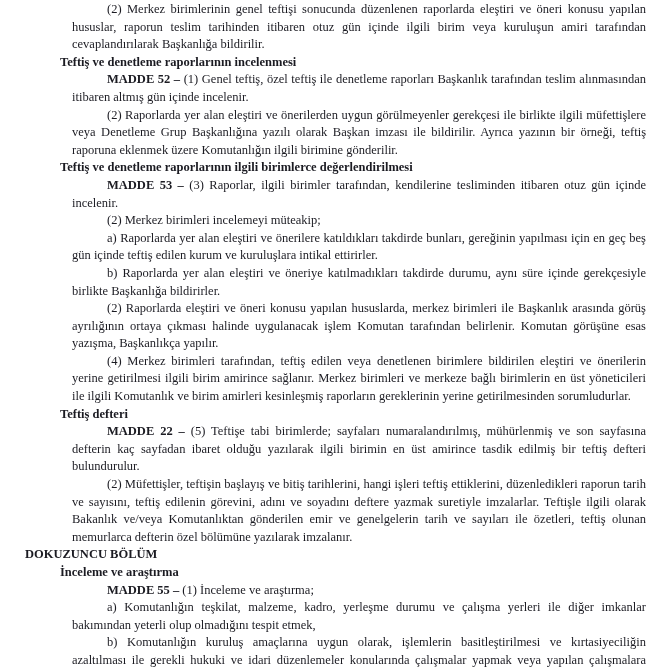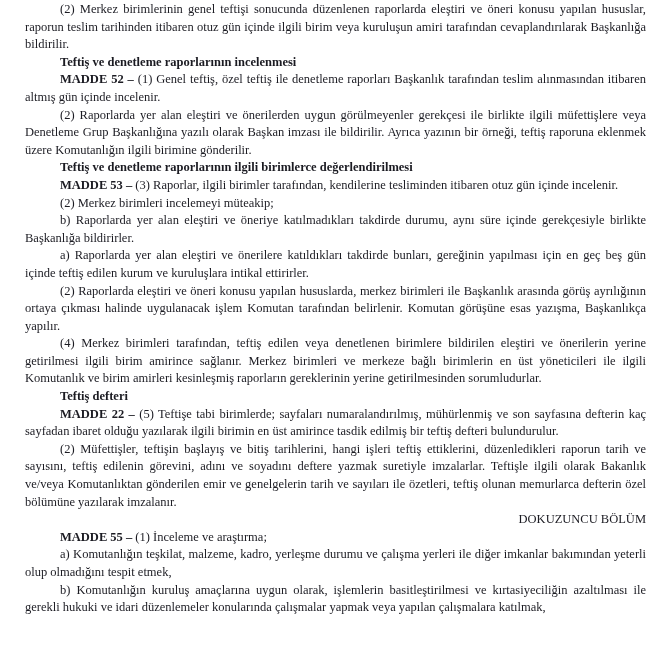--- a/index.html
+++ b/index.html
@@ -19,29 +19,30 @@
     color: #1b1b22;
     text-align: justify;
     overflow: hidden;
   }
   .page p {
     margin: 0;
     padding: 0;
   }
   p.body {
     text-indent: 35px;
+    margin-left: 47px;
   }
   p.heading {
     text-indent: 35px;
     font-weight: bold;
   }
   p.center {
-    text-align: right;
+    text-align: left;
     text-indent: 0;
-    font-weight: normal;
+    font-weight: bold;
   }
   b.lead {
     font-weight: bold;
   }
 </style>
 </head>
 <body>
 
 <div class="page">
 
@@ -52,37 +53,38 @@
   <p class="body"><b class="lead">MADDE 52 –</b><span> (1) Genel teftiş, özel teftiş ile denetleme raporları Başkanlık tarafından teslim alınmasından itibaren altmış gün içinde incelenir.</span></p>
 
   <p class="body">(2) Raporlarda yer alan eleştiri ve önerilerden uygun görülmeyenler gerekçesi ile birlikte ilgili müfettişlere veya Denetleme Grup Başkanlığına yazılı olarak Başkan imzası ile bildirilir. Ayrıca yazının bir örneği, teftiş raporuna eklenmek üzere Komutanlığın ilgili birimine gönderilir.</p>
 
   <p class="heading">Teftiş ve denetleme raporlarının ilgili birimlerce değerlendirilmesi</p>
 
   <p class="body"><b class="lead">MADDE 53 –</b><span> (3) Raporlar, ilgili birimler tarafından, kendilerine tesliminden itibaren otuz gün içinde incelenir.</span></p>
 
   <p class="body">(2) Merkez birimleri incelemeyi müteakip;</p>
 
+  <p class="body">a) Raporlarda yer alan eleştiri ve önerilere katıldıkları takdirde bunları, gereğinin yapılması için en geç beş gün içinde teftiş edilen kurum ve kuruluşlara intikal ettirirler.</p>
+
   <p class="body">b) Raporlarda yer alan eleştiri ve öneriye katılmadıkları takdirde durumu, aynı süre içinde gerekçesiyle birlikte Başkanlığa bildirirler.</p>
-
-  <p class="body">a) Raporlarda yer alan eleştiri ve önerilere katıldıkları takdirde bunları, gereğinin yapılması için en geç beş gün içinde teftiş edilen kurum ve kuruluşlara intikal ettirirler.</p>
 
   <p class="body">(2) Raporlarda eleştiri ve öneri konusu yapılan hususlarda, merkez birimleri ile Başkanlık arasında görüş ayrılığının ortaya çıkması halinde uygulanacak işlem Komutan tarafından belirlenir. Komutan görüşüne esas yazışma, Başkanlıkça yapılır.</p>
 
   <p class="body">(4) Merkez birimleri tarafından, teftiş edilen veya denetlenen birimlere bildirilen eleştiri ve önerilerin yerine getirilmesi ilgili birim amirince sağlanır. Merkez birimleri ve merkeze bağlı birimlerin en üst yöneticileri ile ilgili Komutanlık ve birim amirleri kesinleşmiş raporların gereklerinin yerine getirilmesinden sorumludurlar.</p>
 
   <p class="heading">Teftiş defteri</p>
 
   <p class="body"><b class="lead">MADDE 22 –</b><span> (5) Teftişe tabi birimlerde; sayfaları numaralandırılmış, mühürlenmiş ve son sayfasına defterin kaç sayfadan ibaret olduğu yazılarak ilgili birimin en üst amirince tasdik edilmiş bir teftiş defteri bulundurulur.</span></p>
 
   <p class="body">(2) Müfettişler, teftişin başlayış ve bitiş tarihlerini, hangi işleri teftiş ettiklerini, düzenledikleri raporun tarih ve sayısını, teftiş edilenin görevini, adını ve soyadını deftere yazmak suretiyle imzalarlar. Teftişle ilgili olarak Bakanlık ve/veya Komutanlıktan gönderilen emir ve genelgelerin tarih ve sayıları ile özetleri, teftiş olunan memurlarca defterin özel bölümüne yazılarak imzalanır.</p>
 
   <p class="center">DOKUZUNCU BÖLÜM</p>
 
 
+  <p class="heading">İnceleme ve araştırma</p>
 
   <p class="body"><b class="lead">MADDE 55 –</b><span> (1) İnceleme ve araştırma;</span></p>
 
   <p class="body">a) Komutanlığın teşkilat, malzeme, kadro, yerleşme durumu ve çalışma yerleri ile diğer imkanlar bakımından yeterli olup olmadığını tespit etmek,</p>
 
   <p class="body">b) Komutanlığın kuruluş amaçlarına uygun olarak, işlemlerin basitleştirilmesi ve kırtasiyeciliğin azaltılması ile gerekli hukuki ve idari düzenlemeler konularında çalışmalar yapmak veya yapılan çalışmalara katılmak,</p>
 
 </div>
 
 </body></html>

